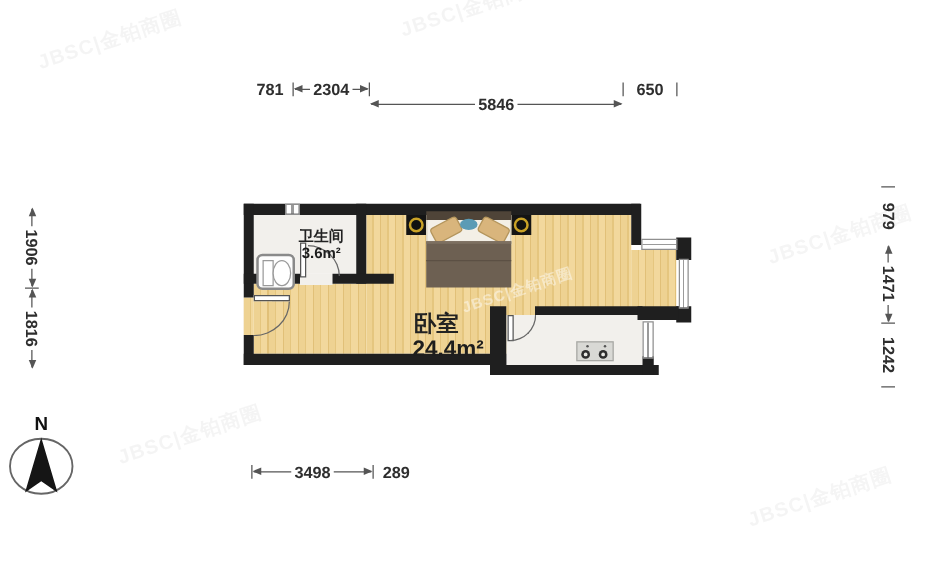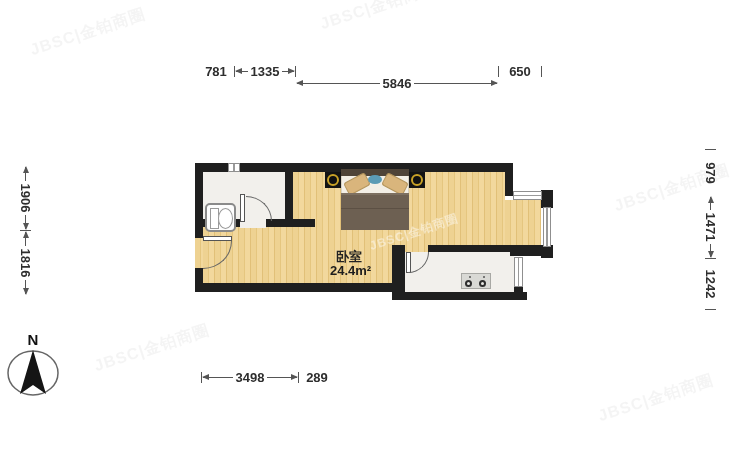--- a/index.html
+++ b/index.html
@@ -47,21 +47,21 @@
   .toilet-bowl{position:absolute;left:11px;top:3px;width:13px;height:19px;border:1px solid #9a9a9a;border-radius:50%;background:#fff;}
   .stove{position:absolute;background:#d9d9d5;border:1px solid #a8a8a4;box-sizing:border-box;}
   .burner{position:absolute;width:7px;height:7px;border-radius:50%;background:#2e2e2e;}
   .burner::after{content:"";position:absolute;left:2px;top:2px;width:3px;height:3px;border-radius:50%;background:#e8e8e4;}
   .dot{position:absolute;width:2px;height:2px;border-radius:50%;background:#555;}
 
   
   .room-label{position:absolute;text-align:center;color:#222;line-height:1.1;}
   .room-label .nm{font-size:12px;font-weight:600;display:block;}
   .room-label .ar{font-size:12px;font-weight:700;display:block;color:#1d1d1d;}
-  .room-label.big .nm,.room-label.big .ar{font-size:13px;padding-left:32px;}
+  .room-label.big .nm,.room-label.big .ar{font-size:18px;padding-left:32px;}
 
   
   .compass{position:absolute;left:6px;top:332px;width:54px;height:70px;text-align:center;}
   .compass .n{font-size:15px;font-weight:700;color:#111;line-height:16px;}
 
   
   .wm{position:absolute;font-size:16px;font-weight:700;color:#6f6f6f;opacity:.07;
       transform:rotate(-18deg);white-space:nowrap;letter-spacing:1px;z-index:6;pointer-events:none;}
   .wm.light{color:#fff;opacity:.45;font-size:12px;z-index:3;}
 </style>
@@ -78,21 +78,21 @@
   <span class="wm light" style="left:368px;top:224px;">JBSC|金铂商圈</span>
 
   <div class="dim-row" style="left:198px;top:62px;">
     <div class="seg" style="width:36px;">
       <span class="lbl">781</span>
     </div>
     <span class="tick"></span>
     <div class="seg" style="width:60px;">
       <span class="ah l"></span>
       <span class="line"></span>
-      <span class="lbl">1335</span>
+      <span class="lbl">2304</span>
       <span class="ah r"></span>
     </div>
     <span class="tick"></span>
     <div class="seg" style="width:202px;margin-top:24px;">
       <span class="ah l"></span>
       <span class="line"></span>
       <span class="lbl">5846</span>
       <span class="ah r"></span>
     </div>
     <span class="tick"></span>
@@ -206,20 +206,24 @@
     <div class="fold" style="top:13px;"></div>
   </div>
 
   <div class="stove" style="left:461px;top:273px;width:30px;height:16px;">
     <span class="burner" style="left:3px;top:6px;"></span>
     <span class="burner" style="left:17px;top:6px;"></span>
     <span class="dot" style="left:7px;top:2px;"></span>
     <span class="dot" style="left:21px;top:2px;"></span>
   </div>
 
+  <div class="room-label" style="left:222px;top:183px;width:70px;">
+    <span class="nm">卫生间</span>
+    <span class="ar">3.6m²</span>
+  </div>
   <div class="room-label big" style="left:298px;top:250px;width:70px;">
     <span class="nm">卧室</span>
     <span class="ar">24.4m²</span>
   </div>
 
   <div class="compass">
     <div class="n">N</div>
     <svg width="54" height="50" viewBox="0 0 54 50">
       <ellipse cx="27" cy="25" rx="25" ry="22" fill="none" stroke="#666" stroke-width="1.5"></ellipse>
       <polygon points="27,2 14,46 27,37 40,46" fill="#151515"></polygon>

